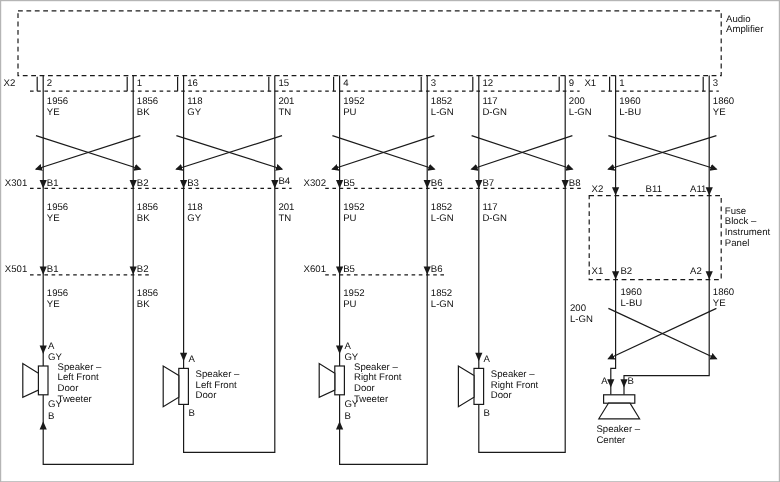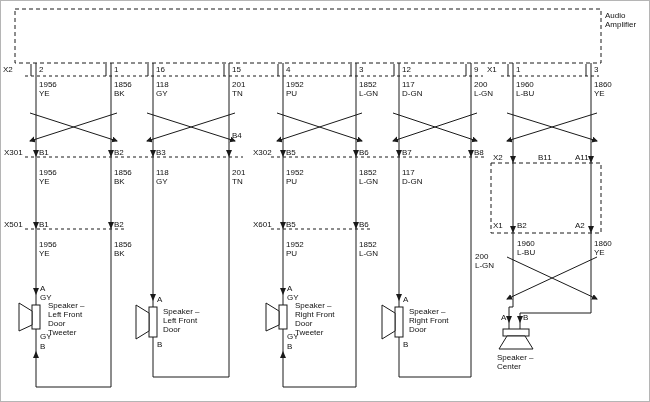--- a/index.html
+++ b/index.html
@@ -163,21 +163,21 @@
 <div class="t" style="left:473px;top:88px">L-GN</div>
 <div class="t" style="left:515px;top:79px">1960</div>
 <div class="t" style="left:515px;top:88px">L-BU</div>
 <div class="t" style="left:593px;top:79px">1860</div>
 <div class="t" style="left:593px;top:88px">YE</div>
 
 <div class="t" style="left:3px;top:147px">X301</div>
 <div class="t" style="left:38px;top:147px">B1</div>
 <div class="t" style="left:113px;top:147px">B2</div>
 <div class="t" style="left:155px;top:147px">B3</div>
-<div class="t" style="left:231px;top:130px">B4</div>
+<div class="t" style="left:231px;top:145px">B4</div>
 <div class="t" style="left:252px;top:147px">X302</div>
 <div class="t" style="left:285px;top:147px">B5</div>
 <div class="t" style="left:358px;top:147px">B6</div>
 <div class="t" style="left:401px;top:147px">B7</div>
 <div class="t" style="left:473px;top:147px">B8</div>
 
 <div class="t" style="left:38px;top:167px">1956</div>
 <div class="t" style="left:38px;top:176px">YE</div>
 <div class="t" style="left:113px;top:167px">1856</div>
 <div class="t" style="left:113px;top:176px">BK</div>
@@ -188,20 +188,24 @@
 <div class="t" style="left:285px;top:167px">1952</div>
 <div class="t" style="left:285px;top:176px">PU</div>
 <div class="t" style="left:358px;top:167px">1852</div>
 <div class="t" style="left:358px;top:176px">L-GN</div>
 <div class="t" style="left:401px;top:167px">117</div>
 <div class="t" style="left:401px;top:176px">D-GN</div>
 
 <div class="t" style="left:492px;top:152px">X2</div>
 <div class="t" style="left:537px;top:152px">B11</div>
 <div class="t" style="left:574px;top:152px">A11</div>
+<div class="t pre" style="left:603px;top:170px">Fuse
+Block –
+Instrument
+Panel</div>
 <div class="t" style="left:492px;top:220px">X1</div>
 <div class="t" style="left:516px;top:220px">B2</div>
 <div class="t" style="left:574px;top:220px">A2</div>
 
 <div class="t" style="left:3px;top:219px">X501</div>
 <div class="t" style="left:38px;top:219px">B1</div>
 <div class="t" style="left:113px;top:219px">B2</div>
 <div class="t" style="left:252px;top:219px">X601</div>
 <div class="t" style="left:285px;top:219px">B5</div>
 <div class="t" style="left:358px;top:219px">B6</div>

